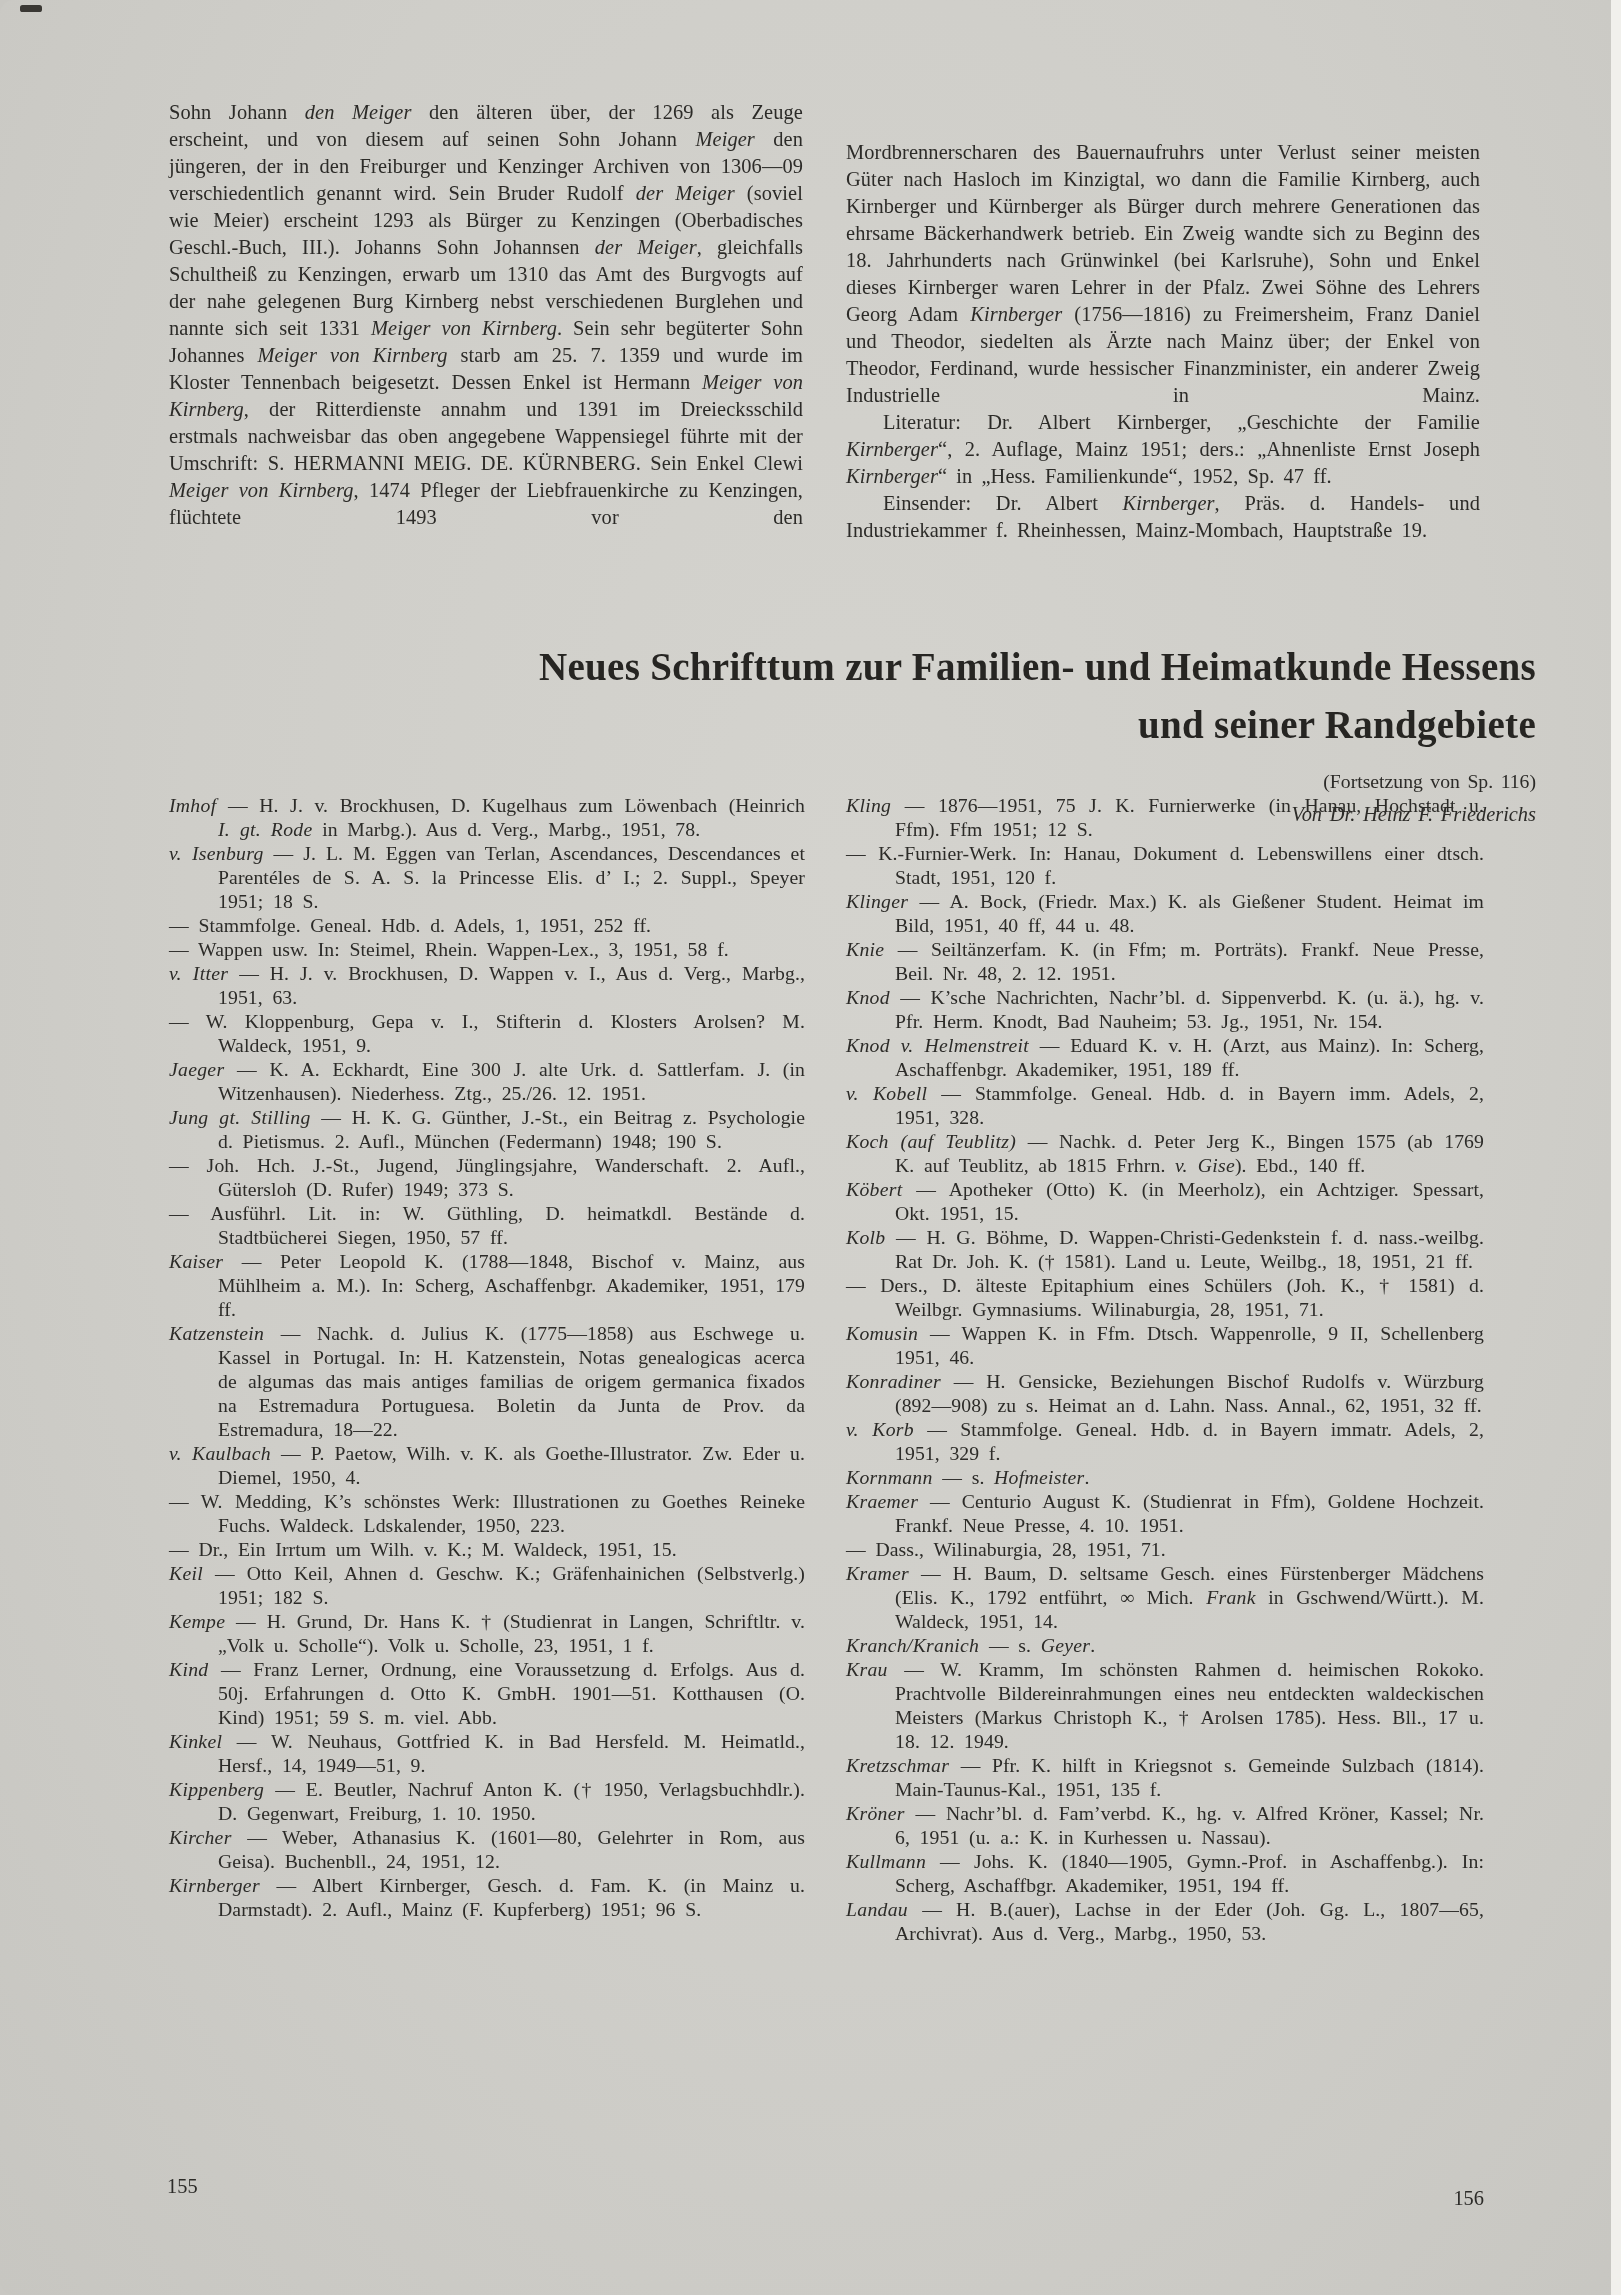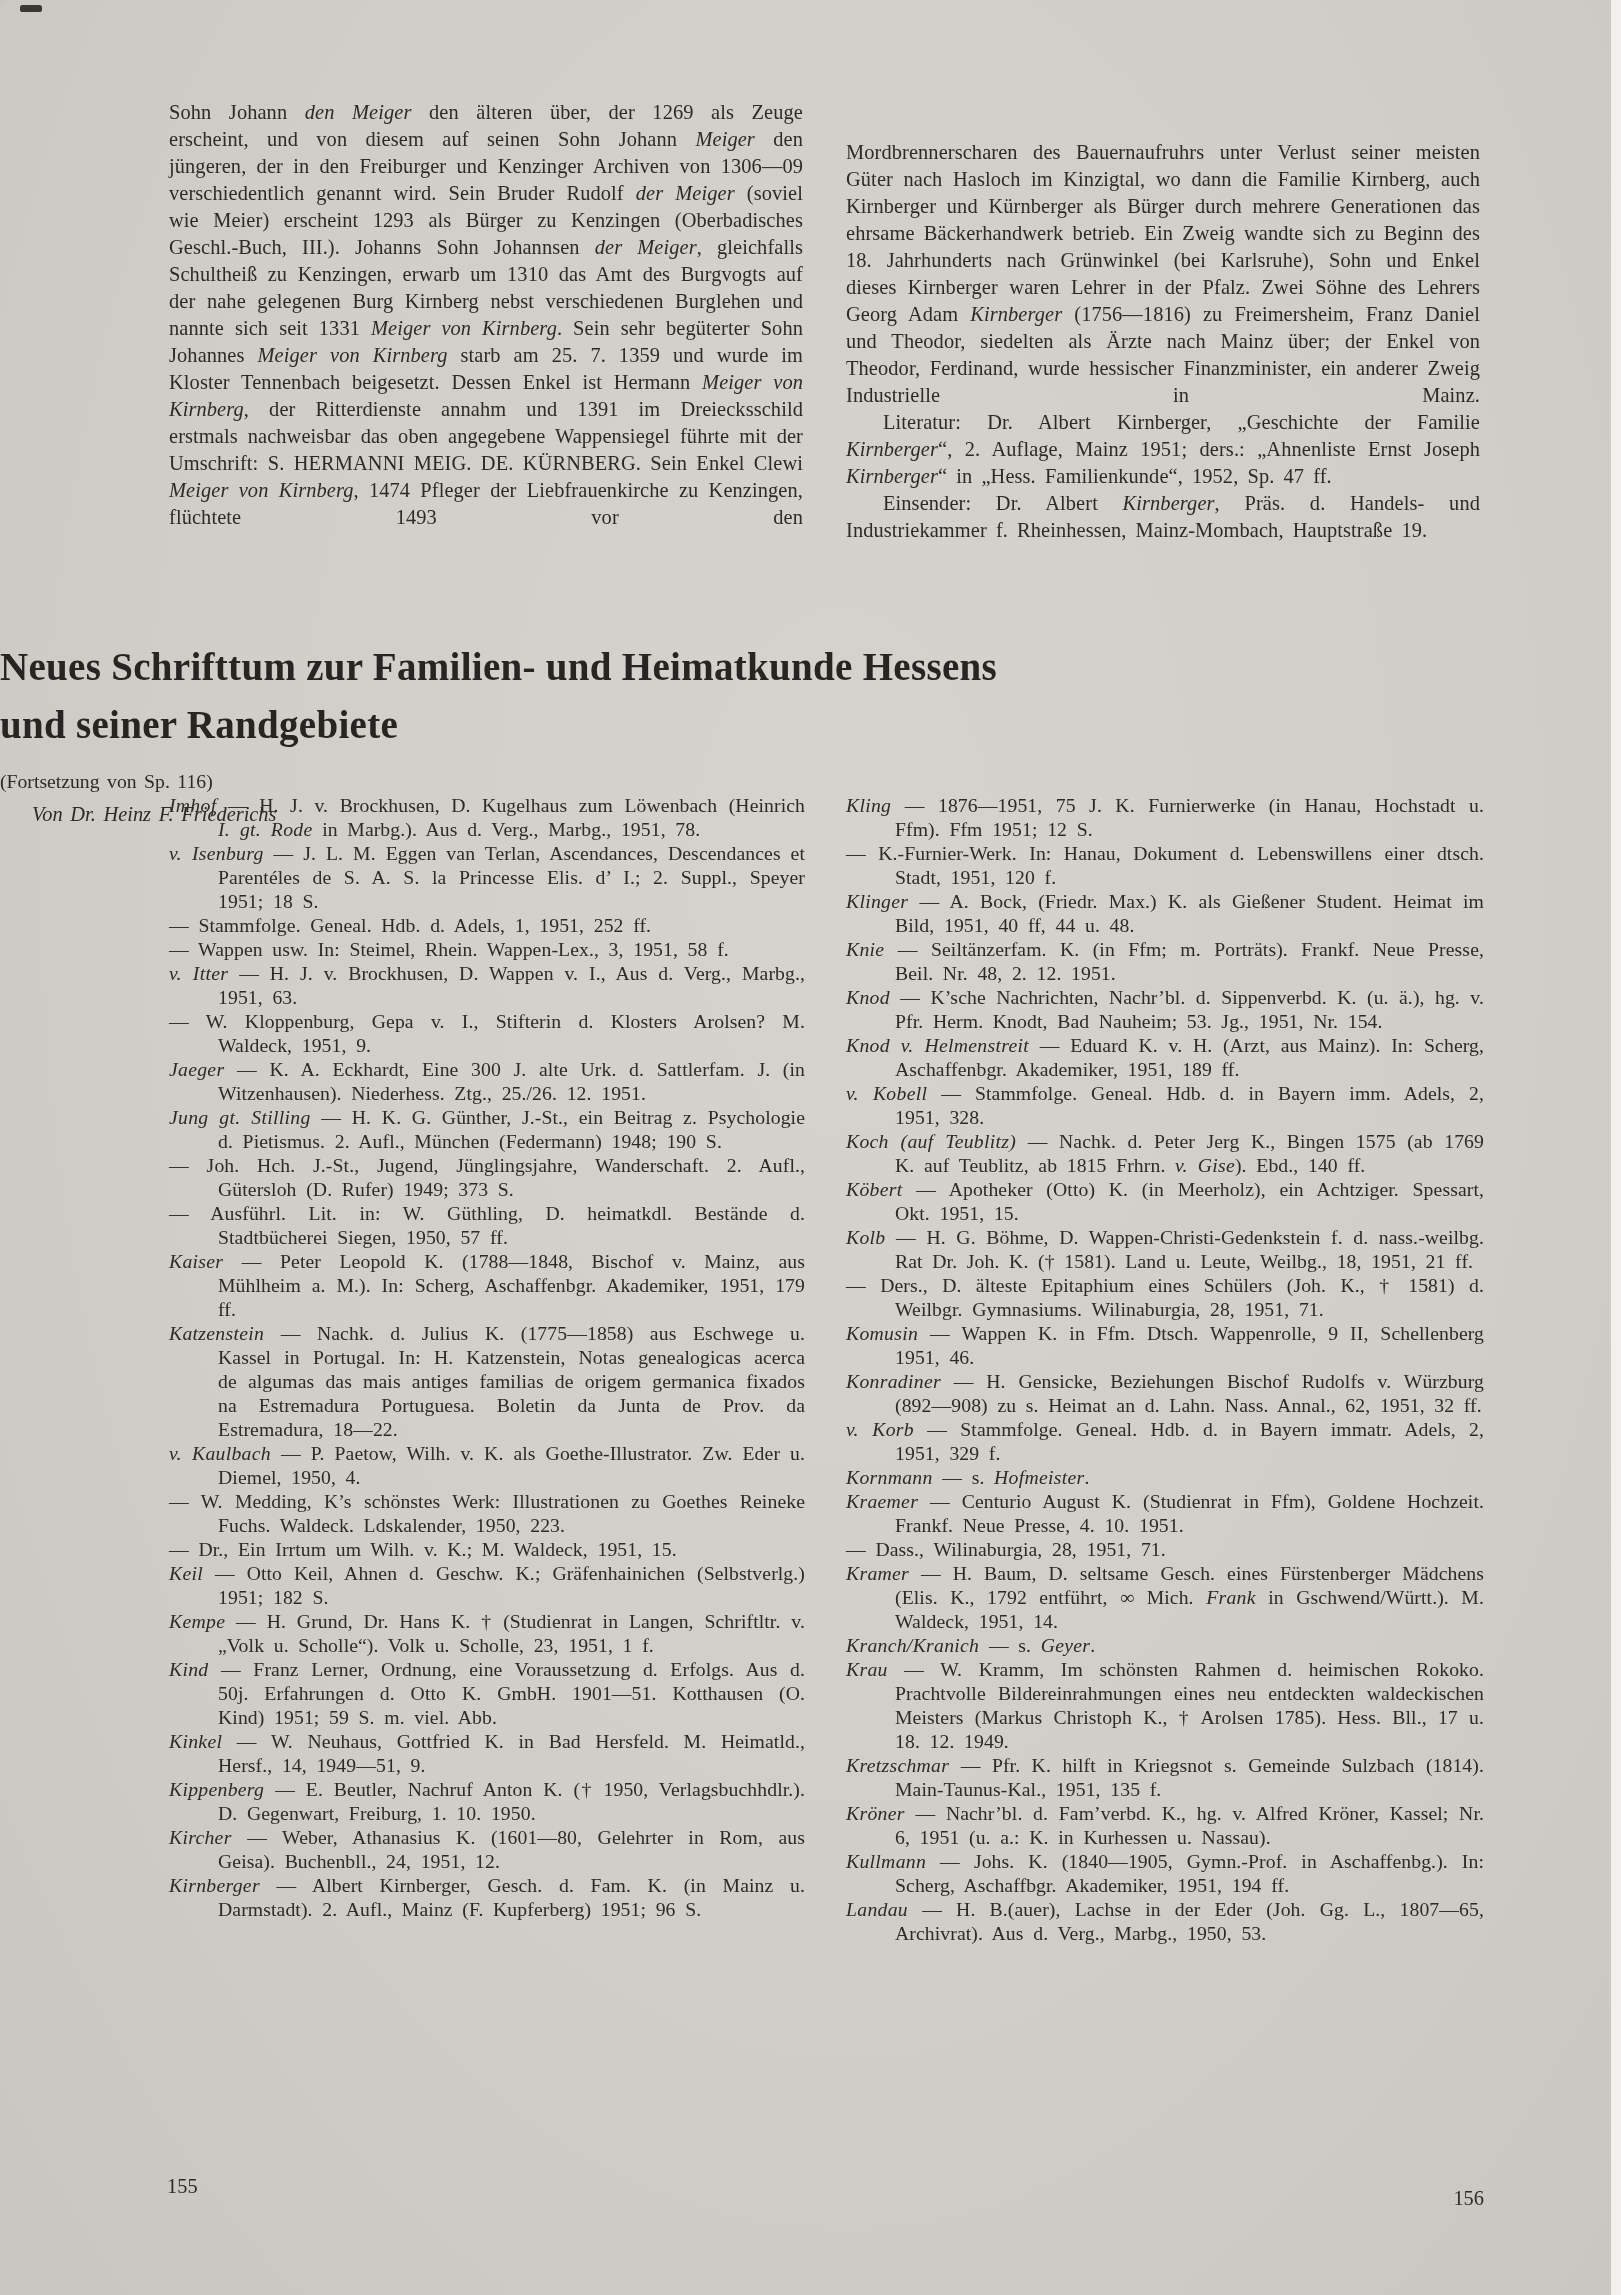--- a/index.html
+++ b/index.html
@@ -26,21 +26,21 @@
   .topcol.right { left: 846px; margin-top: 40px; }
   .body-par {
     margin: 0;
     font-size: 20.4px; line-height: 27px;
     text-align: justify;
     word-spacing: 3.9px; letter-spacing: 0.1px;
   }
   .body-par.cont { text-align-last: justify; }
   .body-par.indent { text-indent: 37px; }
 
-  .section-head { position: absolute; top: 638px; left: 0; width: 1536px; text-align: left; }
+  .section-head { position: absolute; top: 638px; left: 0; width: 1536px; text-align: right; }
   .section-head h1 {
     margin: 0; font-size: 39px; line-height: 58px; font-weight: 700;
     letter-spacing: 0.3px; color: #262522;
   }
   .continuation { margin: 15.8px 0 0 0; font-size: 19.7px; word-spacing: 2.6px; }
   .byline { margin: 10.5px 0 0 0; font-size: 20.4px; font-style: italic; word-spacing: 2.6px; padding-left: 32px; }
 
   .bibcol { position: absolute; top: 793px; }
   .bibcol.left  { left: 169px;  width: 636px; }
   .bibcol.right { left: 846px; width: 638px; }

